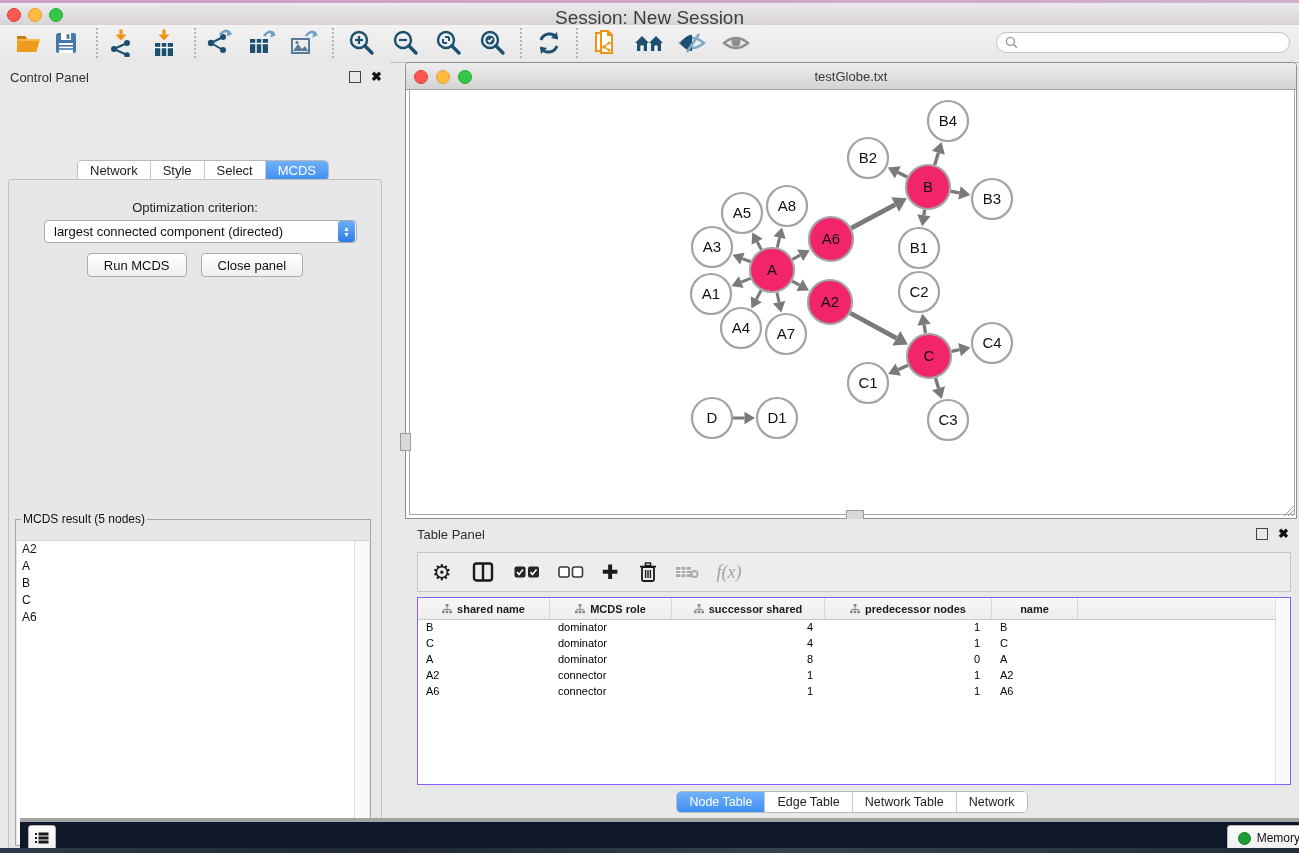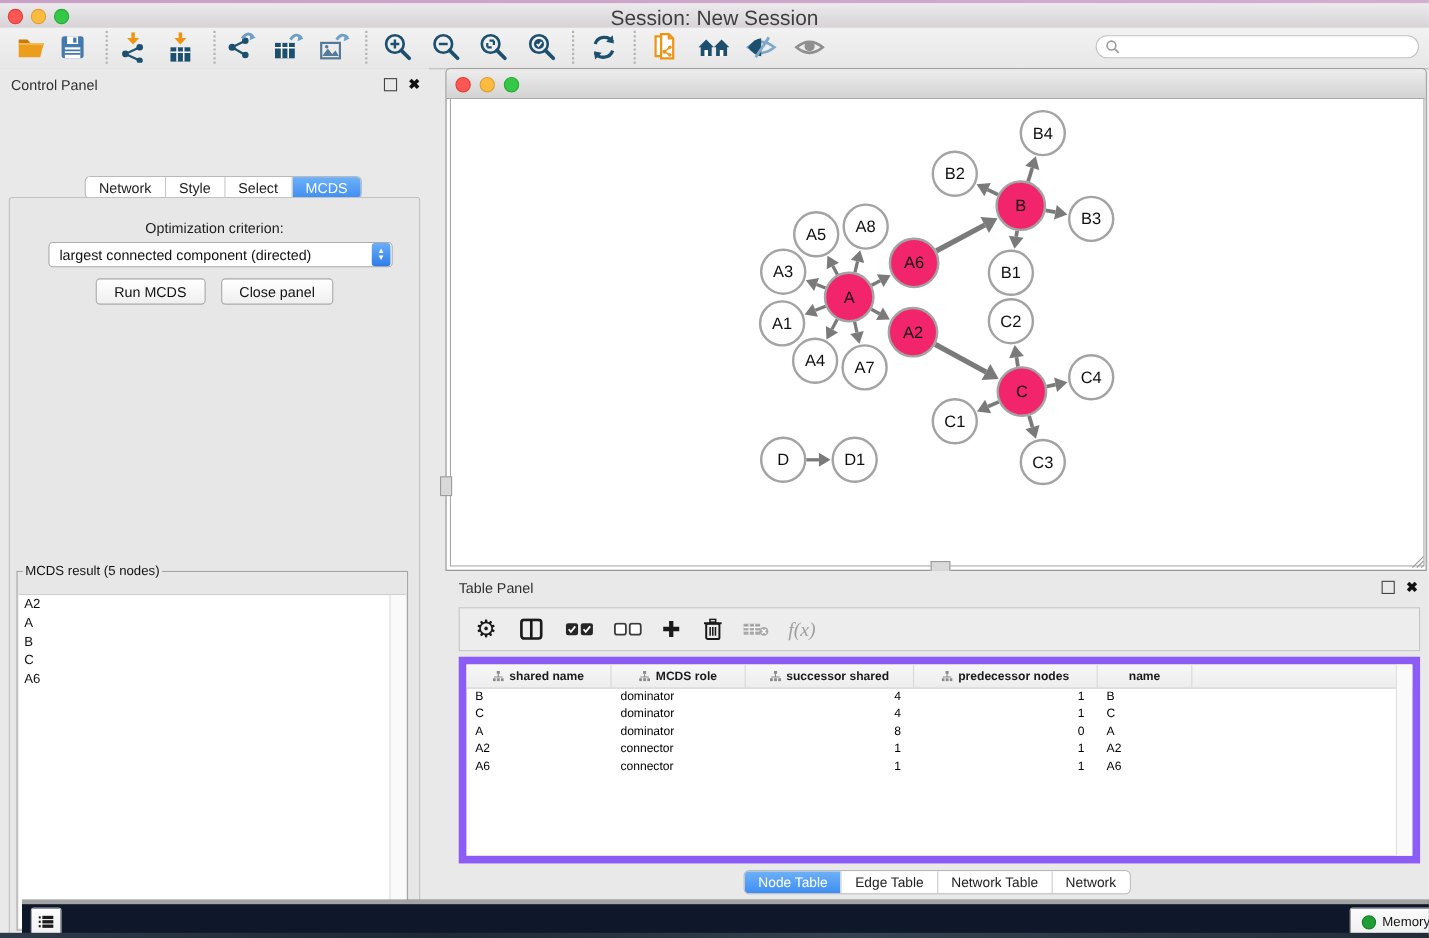--- a/index.html
+++ b/index.html
@@ -66,21 +66,21 @@
   .vscroll-handle{position:absolute;left:-6px;top:370px;width:9px;height:16px;background:#D9D9D9;border:1px solid #9C9C9C;}
   .resize-grip{position:absolute;right:1px;bottom:1px;width:14px;height:14px;}
 
   
   .table-panel{position:absolute;left:405px;top:519px;width:894px;height:299px;background:#E9E9E9;}
   .tp-toolbar{position:absolute;left:12px;top:33px;width:874px;height:40px;background:#EDEDED;
     border:1px solid #C6C6C6;display:flex;align-items:center;box-sizing:border-box;}
   .tp-ico{display:flex;align-items:center;justify-content:center;height:30px;}
   .glyph{font-family:"DejaVu Sans",sans-serif;color:#1A1A1A;}
   .fx{font-family:"Liberation Serif",serif;font-style:italic;font-size:18px;color:#A0A0A0;}
-  .tp-table{position:absolute;left:12px;top:78px;width:874px;height:188px;background:#fff;border:7px solid #8b5cf6;box-sizing:border-box;overflow:hidden;}
+  .tp-table{position:absolute;left:12px;top:78px;width:874px;height:188px;background:#fff;border:1px solid #8b5cf6;box-sizing:border-box;overflow:hidden;}
   .thead{display:flex;height:21px;background:linear-gradient(#F7F7F7,#EDEDED);border-bottom:1px solid #C9C9C9;}
   .th{display:flex;align-items:center;justify-content:center;gap:5px;font-size:11px;font-weight:700;color:#1B1B1B;
     border-right:1px solid #D7D7D7;box-sizing:border-box;}
   .trow{display:flex;height:16px;}
   .td{font-size:11px;color:#000;box-sizing:border-box;padding:1px 4px 0 8px;white-space:nowrap;}
   .td.num{text-align:right;padding-right:12px;}
   .tp-scroll{position:absolute;right:0;top:0;bottom:0;width:14px;background:#FAFAFA;border-left:1px solid #E0E0E0;}
   .tp-tabs-wrap{position:absolute;left:0;right:0;top:272px;display:flex;justify-content:center;}
 
   
@@ -303,20 +303,21 @@
     </div>
   </div>
 
   <div class="net-window">
     <div class="net-titlebar">
       <div class="net-lights">
         <div class="light red"></div>
         <div class="light yellow"></div>
         <div class="light green"></div>
       </div>
+      <div class="title">testGlobe.txt</div>
     </div>
     <div class="net-canvas">
       <svg id="graph" width="884" height="424">
           <line x1="351.28783204484967" y1="159.64688088521442" x2="347.1367590670602" y2="151.75984222741442" stroke="#7A7A7A" stroke-width="3"></line>
           <polygon points="342.2464215223177,142.46820089240362 352.7117438680667,148.8256397005689 341.5617742660537,154.69404475425995" fill="#7A7A7A"></polygon>
           <line x1="367.24840042415457" y1="157.6068248569406" x2="369.58378200934686" y2="147.64253009345353" stroke="#7A7A7A" stroke-width="3"></line>
           <polygon points="371.9797908986348,137.41955883249162 375.717564765924,149.0801354270263 363.4499992527697,146.20492475988075" fill="#7A7A7A"></polygon>
           <line x1="340.52383930205286" y1="171.7674717324536" x2="332.3467488123166" y2="168.63292037805468" stroke="#7A7A7A" stroke-width="3"></line>
           <polygon points="322.5424145806451,164.87459225591394 334.60174568560103,162.75031983905177 330.0917519390322,174.5155209170576" fill="#7A7A7A"></polygon>
           <line x1="340.59698311096014" y1="188.42085910388454" x2="331.243393430165" y2="192.1009599619023" stroke="#7A7A7A" stroke-width="3"></line>

